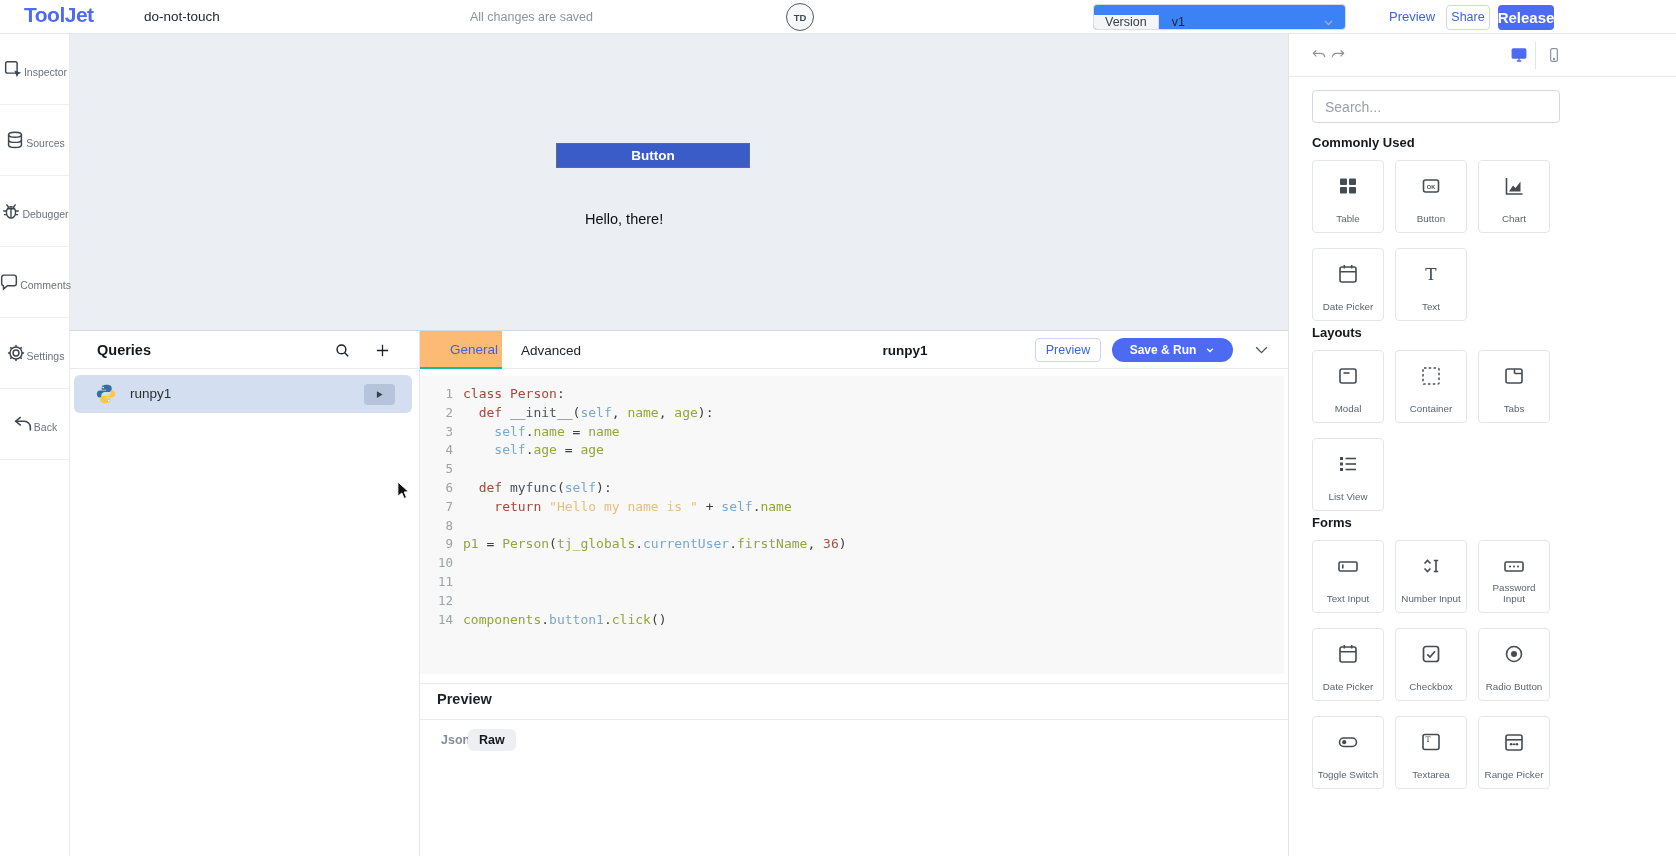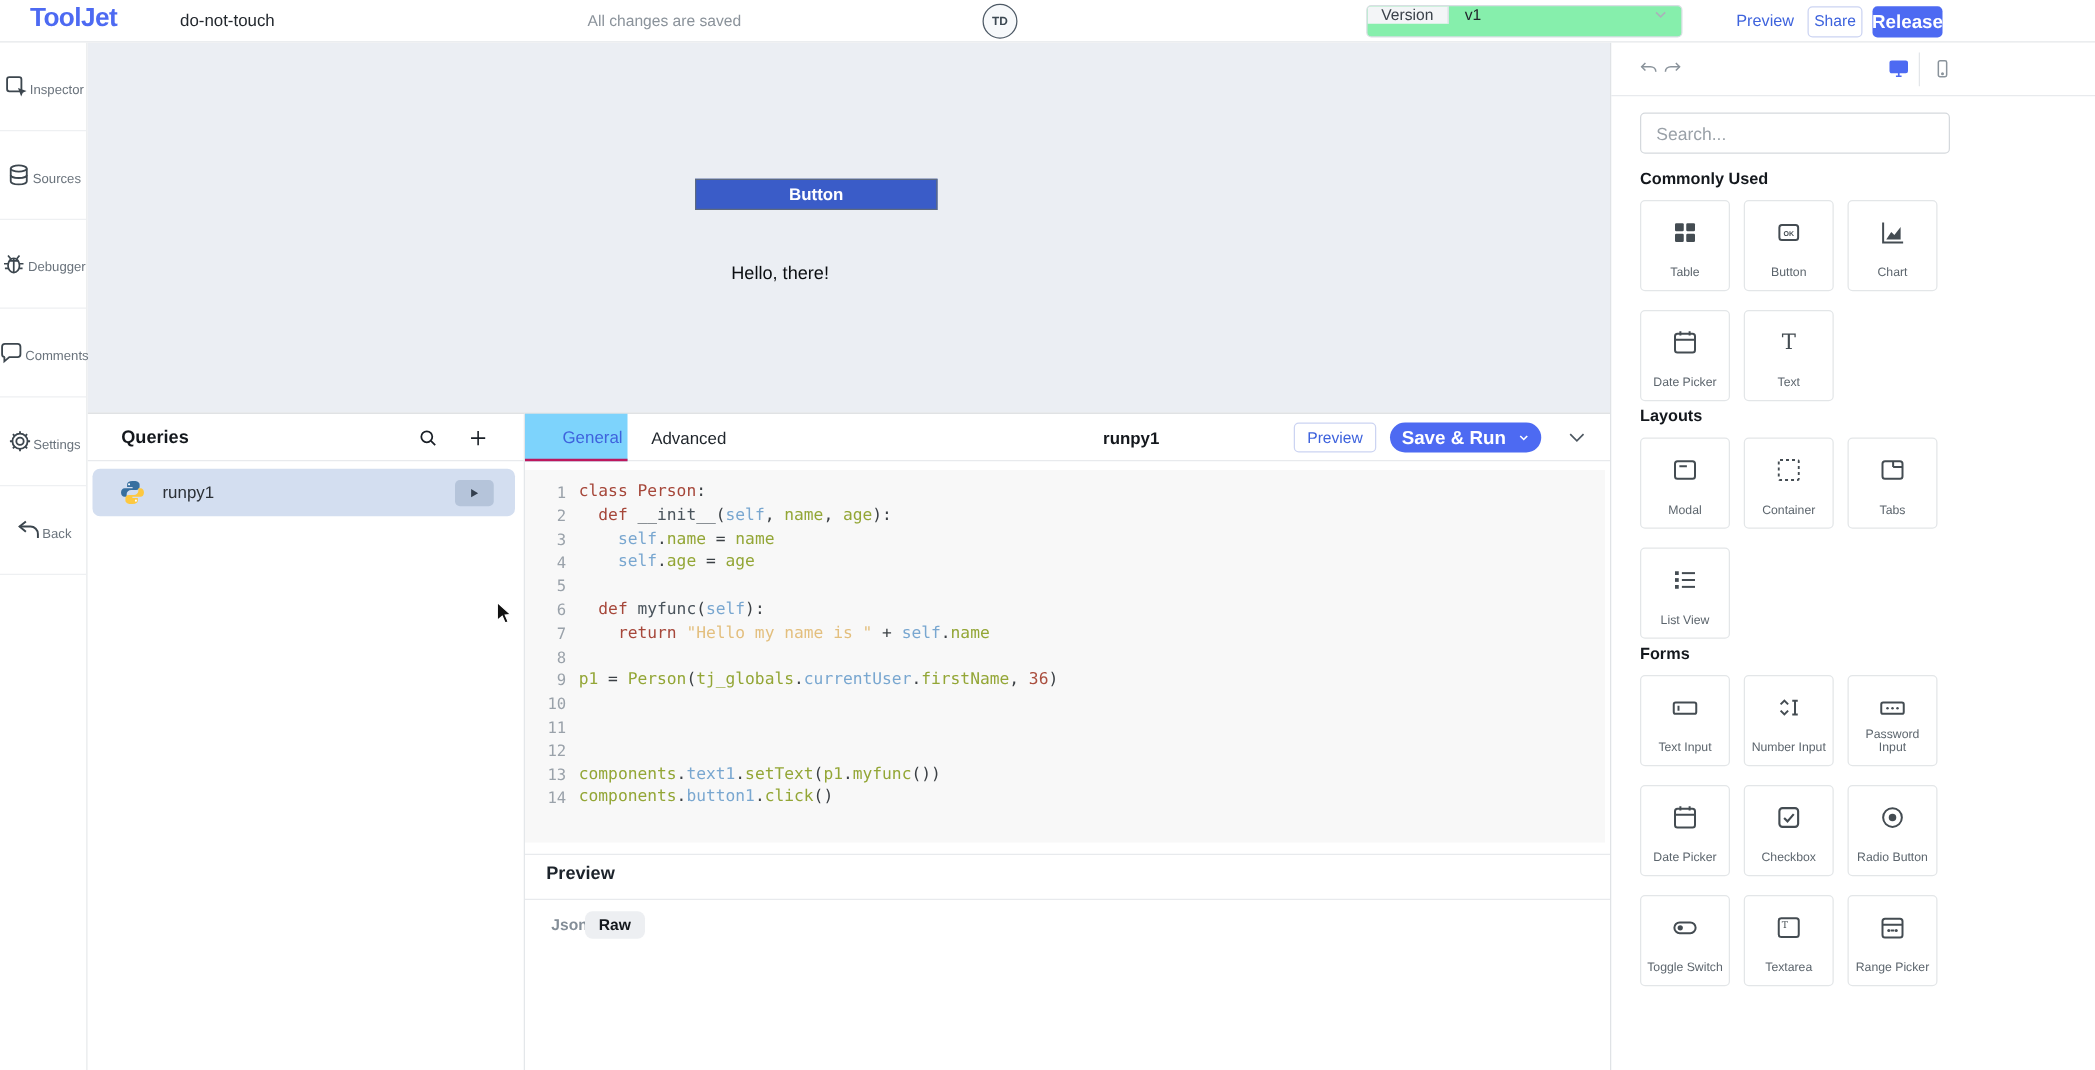--- a/index.html
+++ b/index.html
@@ -11,22 +11,22 @@
   .header { position:absolute; left:0; top:0; width:1676px; height:34px; background:#fff;
             border-bottom:1px solid #e5e7ea; z-index:30; }
   .logo { position:absolute; left:24px; top:3px; font-size:21px; font-weight:800; color:#4d6af2;
           letter-spacing:-0.5px; cursor:pointer; }
   .app-name { position:absolute; left:144px; top:9px; font-size:13.5px; color:#22272d; }
   .save-status { position:absolute; left:470px; top:10px; font-size:12.5px; color:#8b939b; }
   .avatar { position:absolute; left:786px; top:3px; width:28px; height:28px; border-radius:50%;
             border:1.5px solid #4e5a66; background:#f7f9fb; display:flex; align-items:center;
             justify-content:center; font-size:9.5px; font-weight:bold; color:#3c4852; }
   .version-group { position:absolute; left:1093px; top:4px; width:253px; height:26px;
-                   border:1px solid #d9dee3; border-radius:4px; display:flex; align-items:flex-start;
-                   background:#86efac; overflow:hidden; }
+                   border:1px solid #d9dee3; border-radius:4px; display:flex; align-items:flex-end;
+                   background:#3b82f6; overflow:hidden; }
   .version-label { background:#f3f5f7; border-right:1px solid #d9dee3; padding:0 11px;
                    display:flex; align-items:center; font-size:12.5px; color:#3a414a; }
   .version-value { flex:1; display:flex; align-items:center; padding-left:13px; font-size:12.5px;
                    color:#22272d; }
   .version-chevron { display:flex; align-items:center; padding-right:10px; color:#aab2ba; }
   .preview-link { position:absolute; left:1389px; top:9px; font-size:13px; color:#3e63dd;
                   font-weight:500; cursor:pointer; }
   .share-btn { position:absolute; left:1446px; top:4.5px; width:44px; height:25px; background:#fff;
                border:1px solid #ccd4f2; border-radius:4px; color:#3e63dd; font-size:12.5px;
                display:flex; align-items:center; justify-content:center; cursor:pointer; }
@@ -64,30 +64,30 @@
                border:none; border-radius:4px; display:flex; align-items:center; justify-content:center;
                cursor:pointer; }
   .query-run svg { width:9px; height:9px; color:#333f4e; }
 
   
   .query-right { position:absolute; left:420px; top:330px; width:868px; height:526px; background:#fff;
                  border-top:1px solid #d6d9dc; }
   .tabbar { position:relative; height:38px; border-bottom:1px solid #e8eaed; }
   .tab { position:absolute; top:0; height:38px; display:flex; align-items:center; justify-content:center;
          font-size:13.5px; cursor:pointer; }
-  .tab-general { left:0; width:82px; background:#7dd3fc; color:#3e63dd;
-                 border-bottom:2px solid #be185d;padding-left:26px; }
+  .tab-general { left:0; width:82px; background:#fdba74; color:#3e63dd;
+                 border-bottom:2px solid #14b8a6;padding-left:26px; }
   .tab-advanced { left:82px; width:98px; color:#20262c; }
   .query-title { position:absolute; left:435px; top:0; width:100px; height:38px; display:flex;
                  align-items:center; justify-content:center; font-size:13.5px; font-weight:600; color:#14181d; }
   .btn-preview { position:absolute; left:615px; top:7px; width:66px; height:24px; background:#fff;
                  border:1px solid #ccd4f2; border-radius:4px; color:#3e63dd; font-size:12.5px;
                  font-weight:500; display:flex; align-items:center; justify-content:center; cursor:pointer; }
   .btn-saverun { position:absolute; left:692px; top:7px; width:121px; height:24px; background:#4d6af2;
-                 border:none; border-radius:12px; color:#fff; font-size:15px; font-weight:600;
+                 border:none; border-radius:12px; color:#fff; font-size:12px; font-weight:600;
                  display:flex; align-items:center; justify-content:center; gap:9px; cursor:pointer; }
   .collapse-chevron { position:absolute; left:832px; top:11px; width:19px; height:16px; color:#4d5761; cursor:pointer; }
 
   .code-editor { position:absolute; left:0; top:45px; width:864px; height:298px; background:#f8f8f8;
                  padding-top:9px; cursor:text; font-family:"DejaVu Sans Mono", monospace; }
   .code-line { display:flex; height:18.8px; line-height:18.8px; }
   .code-gutter { width:33px; text-align:right; color:#9aa2aa; font-size:12.5px; flex:0 0 33px; }
   .code-text { margin-left:10px; font-size:13px; white-space:pre; }
   .tok-k { color:#a6473a; } .tok-f { color:#4a545c; } .tok-s { color:#79a7d0; }
   .tok-g { color:#93a636; } .tok-b { color:#79a7d0; } .tok-t { color:#e3bf7e; }
@@ -295,24 +295,20 @@
         </div>
         <div class="code-line">
           <span class="code-gutter">11</span>
           <span class="code-text"></span>
         </div>
         <div class="code-line">
           <span class="code-gutter">12</span>
           <span class="code-text"></span>
         </div>
         <div class="code-line">
-          <span class="code-gutter">13</span>
-          <span class="code-text"><span class="tok-g">components</span><span class="tok-p">.</span><span class="tok-b">text1</span><span class="tok-p">.</span><span class="tok-g">setText</span><span class="tok-p">(</span><span class="tok-g">p1</span><span class="tok-p">.</span><span class="tok-g">myfunc</span><span class="tok-p">())</span></span>
-        </div>
-        <div class="code-line">
           <span class="code-gutter">14</span>
           <span class="code-text"><span class="tok-g">components</span><span class="tok-p">.</span><span class="tok-b">button1</span><span class="tok-p">.</span><span class="tok-g">click</span><span class="tok-p">()</span></span>
         </div>
       </div>
 
     <div class="preview-divider1"></div>
     <div class="preview-heading">Preview</div>
     <div class="preview-divider2"></div>
     <div class="pv-tab pv-json">Json</div>
     <div class="pv-tab pv-raw">Raw</div>

